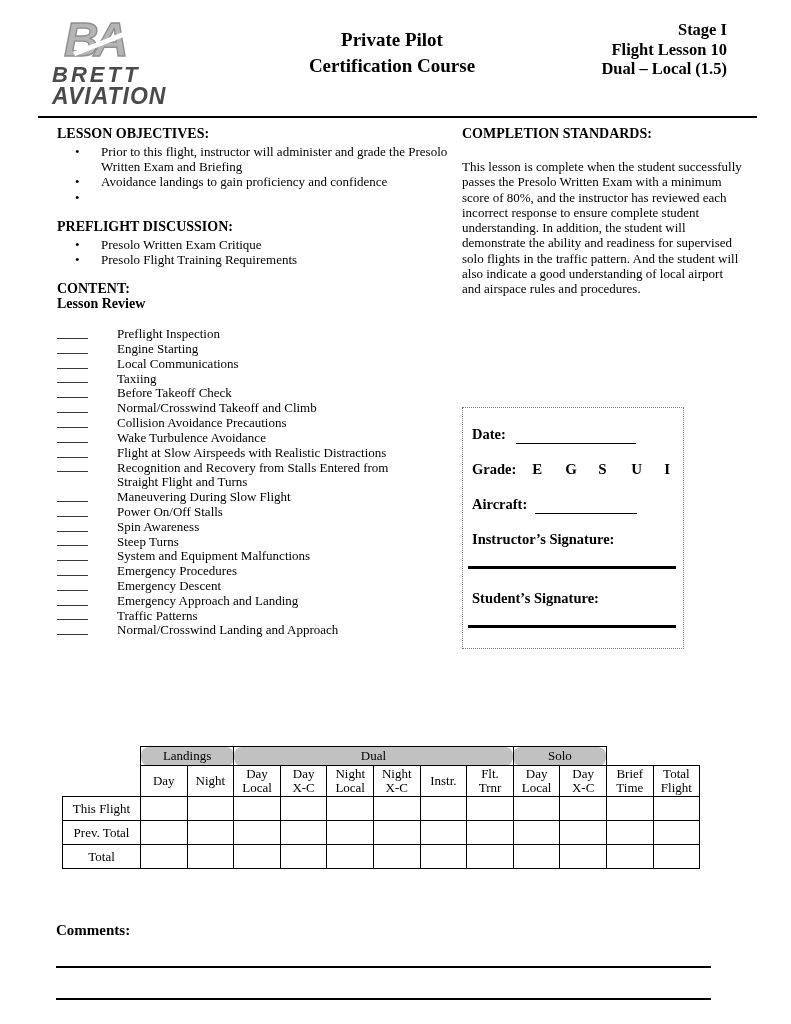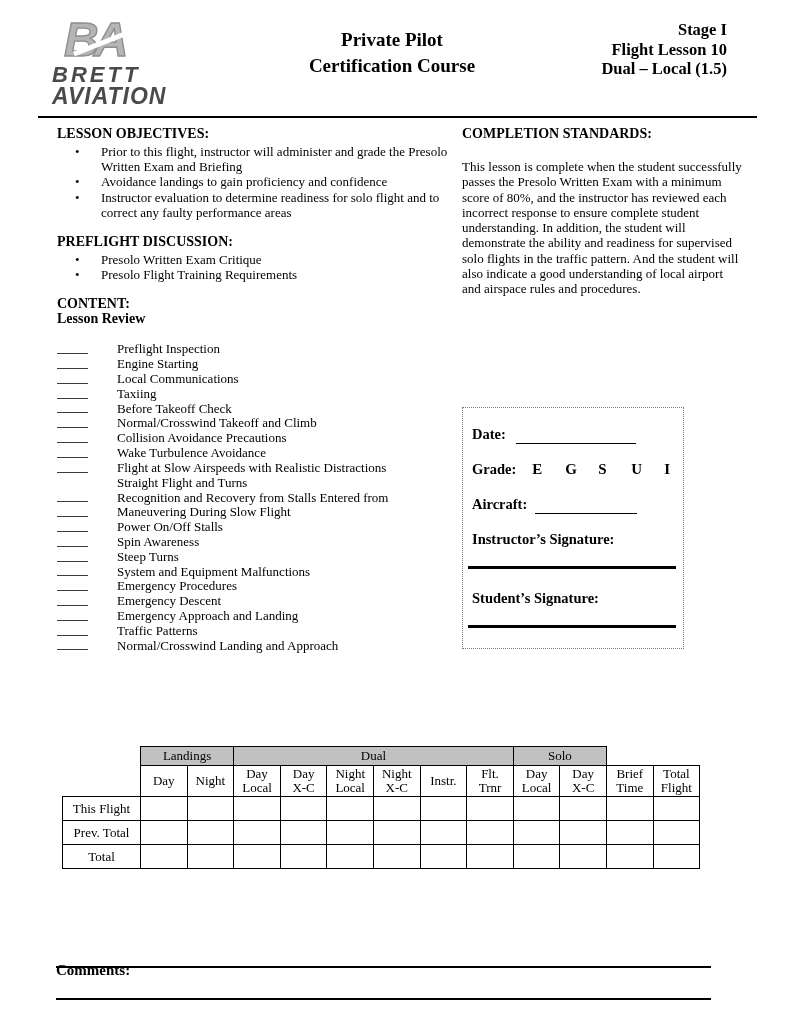--- a/index.html
+++ b/index.html
@@ -61,28 +61,28 @@
   .grade-letter { width:33px; font-size:15px; }
   .sig-line { position:absolute; left:5px; width:208px; border-top:3px solid #000; }
   .gb-line1 { top:158px; }
   .gb-line2 { top:217px; }
 
   
   .flight-table { position:absolute; left:62px; top:746px; border-collapse:collapse;
                   table-layout:fixed; width:638px; font-size:13px; line-height:14px; }
   .flight-table td { border:1px solid #000; text-align:center; vertical-align:middle; padding:0; }
   .flight-table td.noborder { border:none; background:transparent; }
-  .group-row td { height:18px; }
+  .group-row td { height:18px;border-radius:8px; }
   .group-cell { background:#c1c1c1; }
   .col-row td { height:30px; white-space:pre-line; }
   .data-row td { height:23px; }
   .rowlabel { font-size:13px; }
 
   
-  .comments-label { position:absolute; left:56px; top:922px; font-weight:bold; font-size:15px;margin-top:40px; }
+  .comments-label { position:absolute; left:56px; top:922px; font-weight:bold; font-size:15px; }
   .comment-line { position:absolute; left:56px; width:655px; border-top:2.5px solid #000; }
   .cline1 { top:966px; }
   .cline2 { top:998px; }
 </style>
 </head>
 <body>
 
 <div class="page">
 
   <div class="logo">
@@ -118,21 +118,20 @@
           <span class="bullet-text">Prior to this flight, instructor will administer and grade the Presolo Written Exam and Briefing</span>
         </div>
 
         <div class="bullet-row">
           <span class="bullet-dot"></span>
           <span class="bullet-text">Avoidance landings to gain proficiency and confidence</span>
         </div>
 
         <div class="bullet-row">
           <span class="bullet-dot"></span>
-          <span class="bullet-text">Instructor evaluation to determine readiness for solo flight and to correct any faulty performance areas</span>
         </div>
       </div>
 
     <div class="sec-heading mt-preflight">PREFLIGHT DISCUSSION:</div>
     <div class="bullets">
 
         <div class="bullet-row">
           <span class="bullet-dot"></span>
           <span class="bullet-text">Presolo Written Exam Critique</span>
         </div>
@@ -188,27 +187,27 @@
           <span class="check-blank"></span>
           <span class="check-text">Wake Turbulence Avoidance</span>
         </div>
 
         <div class="check-row">
           <span class="check-blank"></span>
           <span class="check-text">Flight at Slow Airspeeds with Realistic Distractions</span>
         </div>
 
         <div class="check-row">
+          <span class="check-blank"></span>
+          <span class="check-text">Recognition and Recovery from Stalls Entered from</span>
+        </div>
+
+        <div class="check-row">
           <span class="check-blank" style="visibility: hidden;"></span>
           <span class="check-text">Straight Flight and Turns</span>
-        </div>
-
-        <div class="check-row">
-          <span class="check-blank"></span>
-          <span class="check-text">Recognition and Recovery from Stalls Entered from</span>
         </div>
 
         <div class="check-row">
           <span class="check-blank"></span>
           <span class="check-text">Maneuvering During Slow Flight</span>
         </div>
 
         <div class="check-row">
           <span class="check-blank"></span>
           <span class="check-text">Power On/Off Stalls</span>

